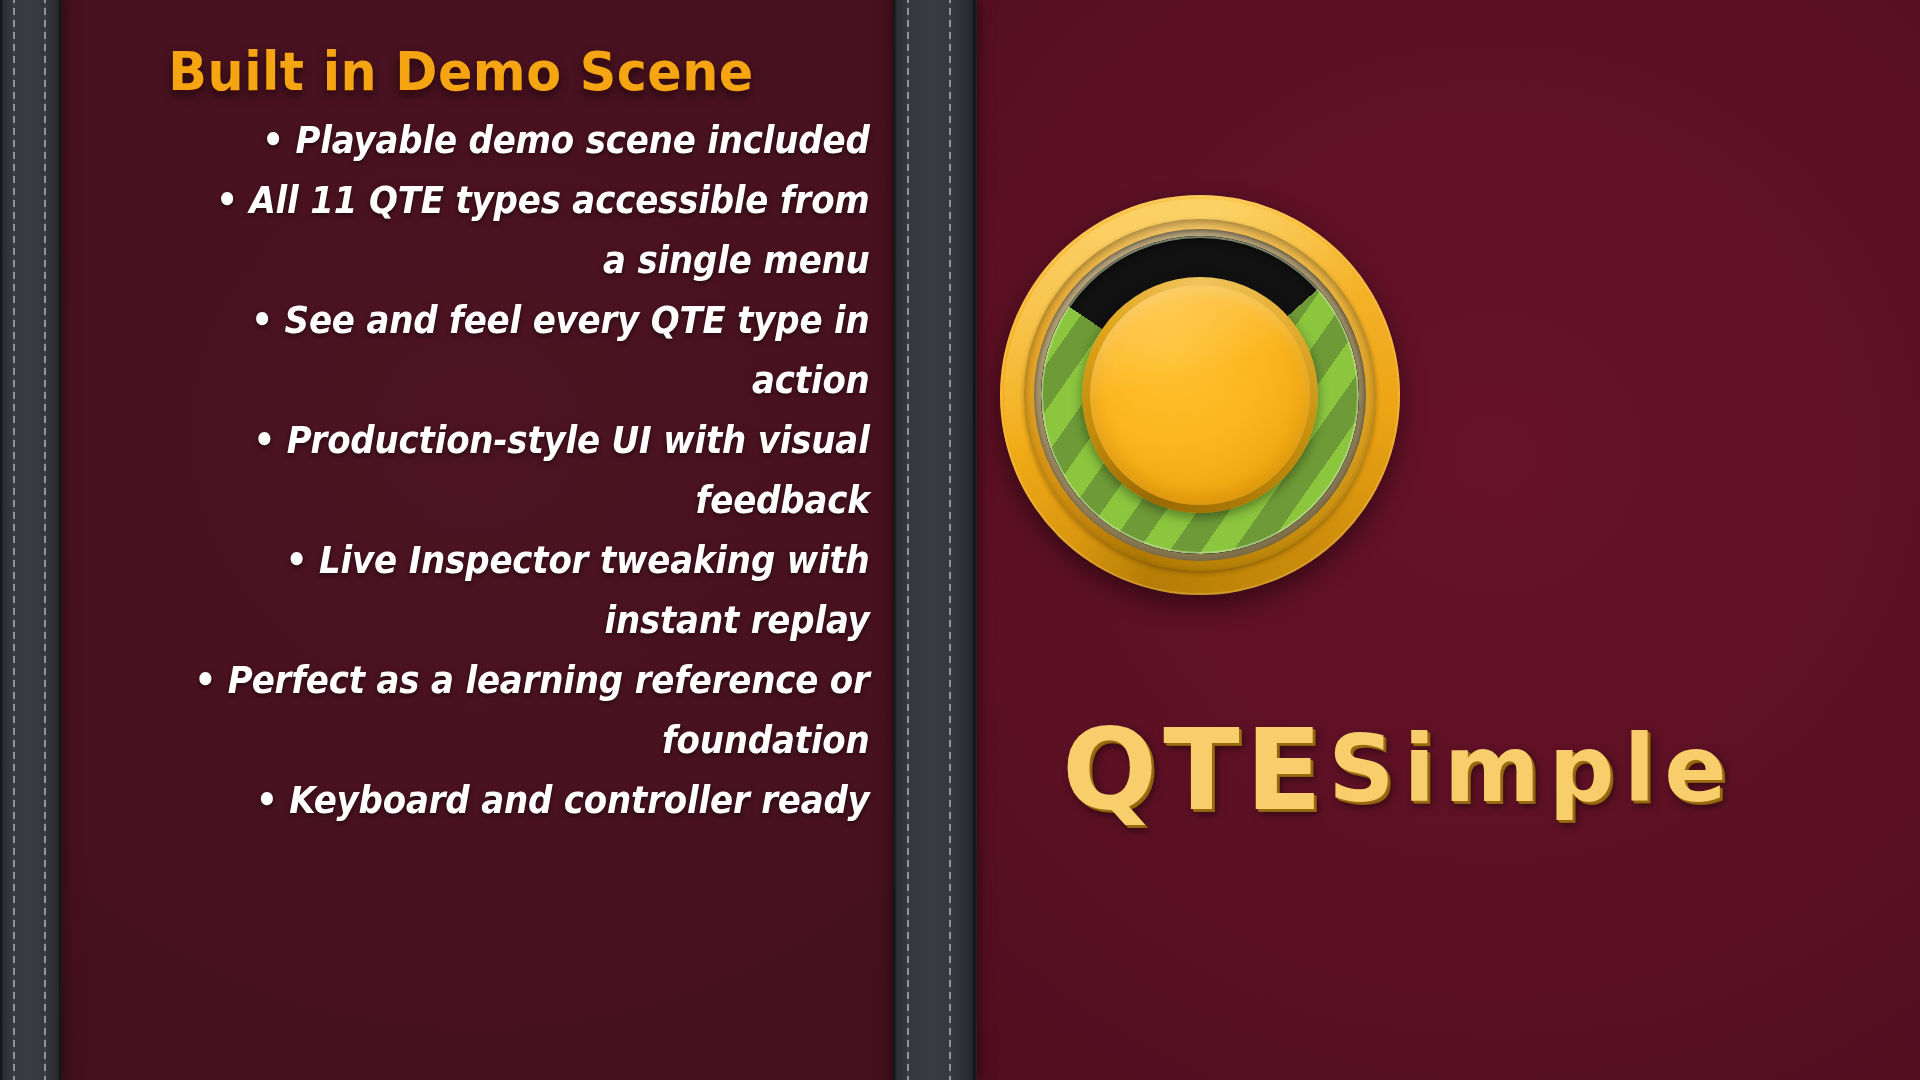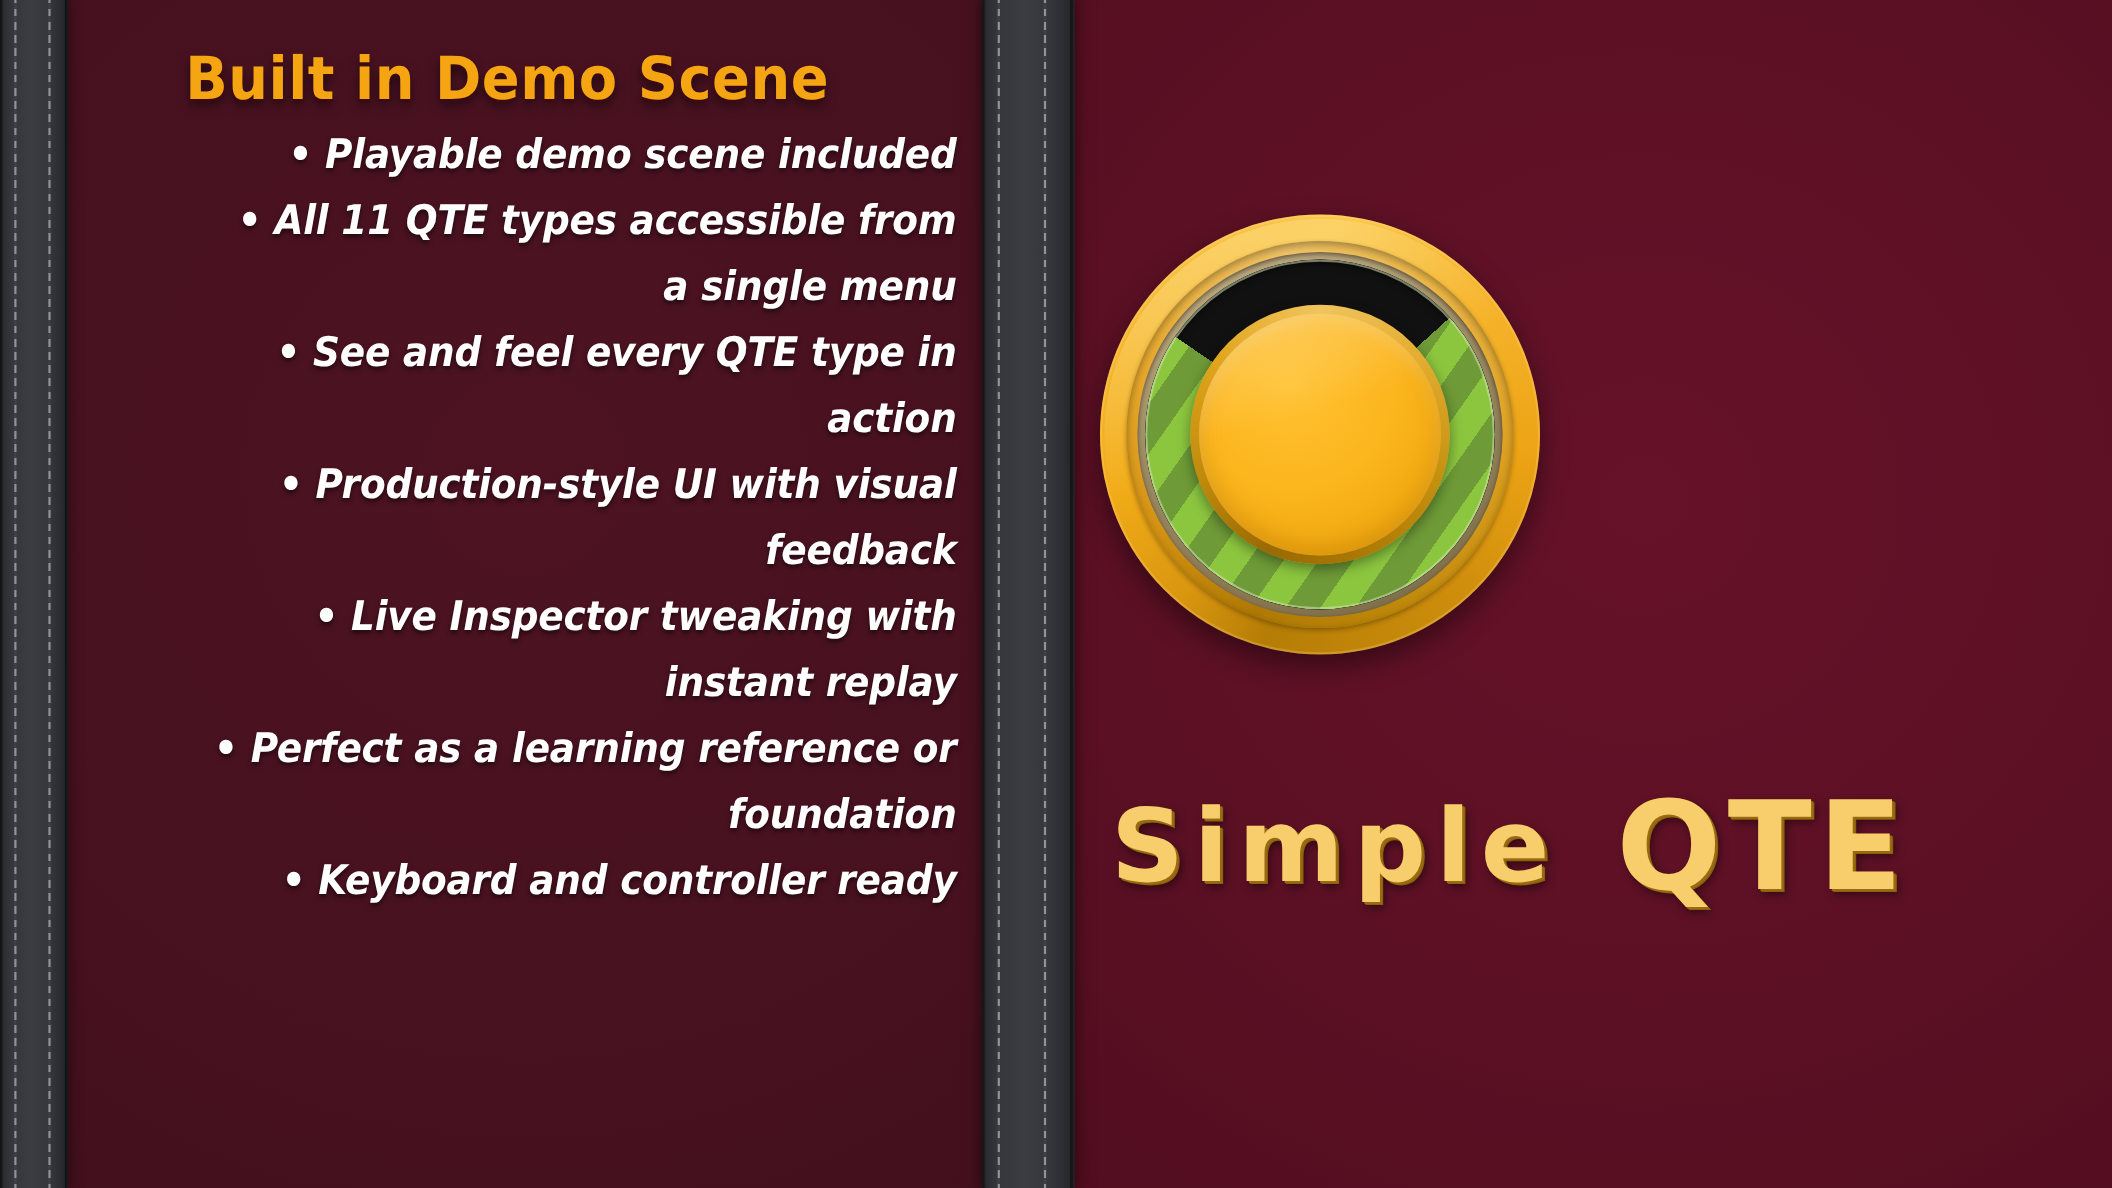--- a/index.html
+++ b/index.html
@@ -232,17 +232,17 @@
     <div class="ring-track">
       <div class="ring-progress"></div>
       <div class="ring-progress-edge"></div>
     </div>
     <div class="hub-rim"></div>
     <div class="hub"></div>
     <div class="hub-gloss"></div>
   </div>
 
   <div class="wordmark">
+    <span class="wm wm-qte">QTE</span>
     <span class="wm wm-simple">Simple</span>
-    <span class="wm wm-qte">QTE</span>
   </div>
 
 </div>
 
 </body></html>

